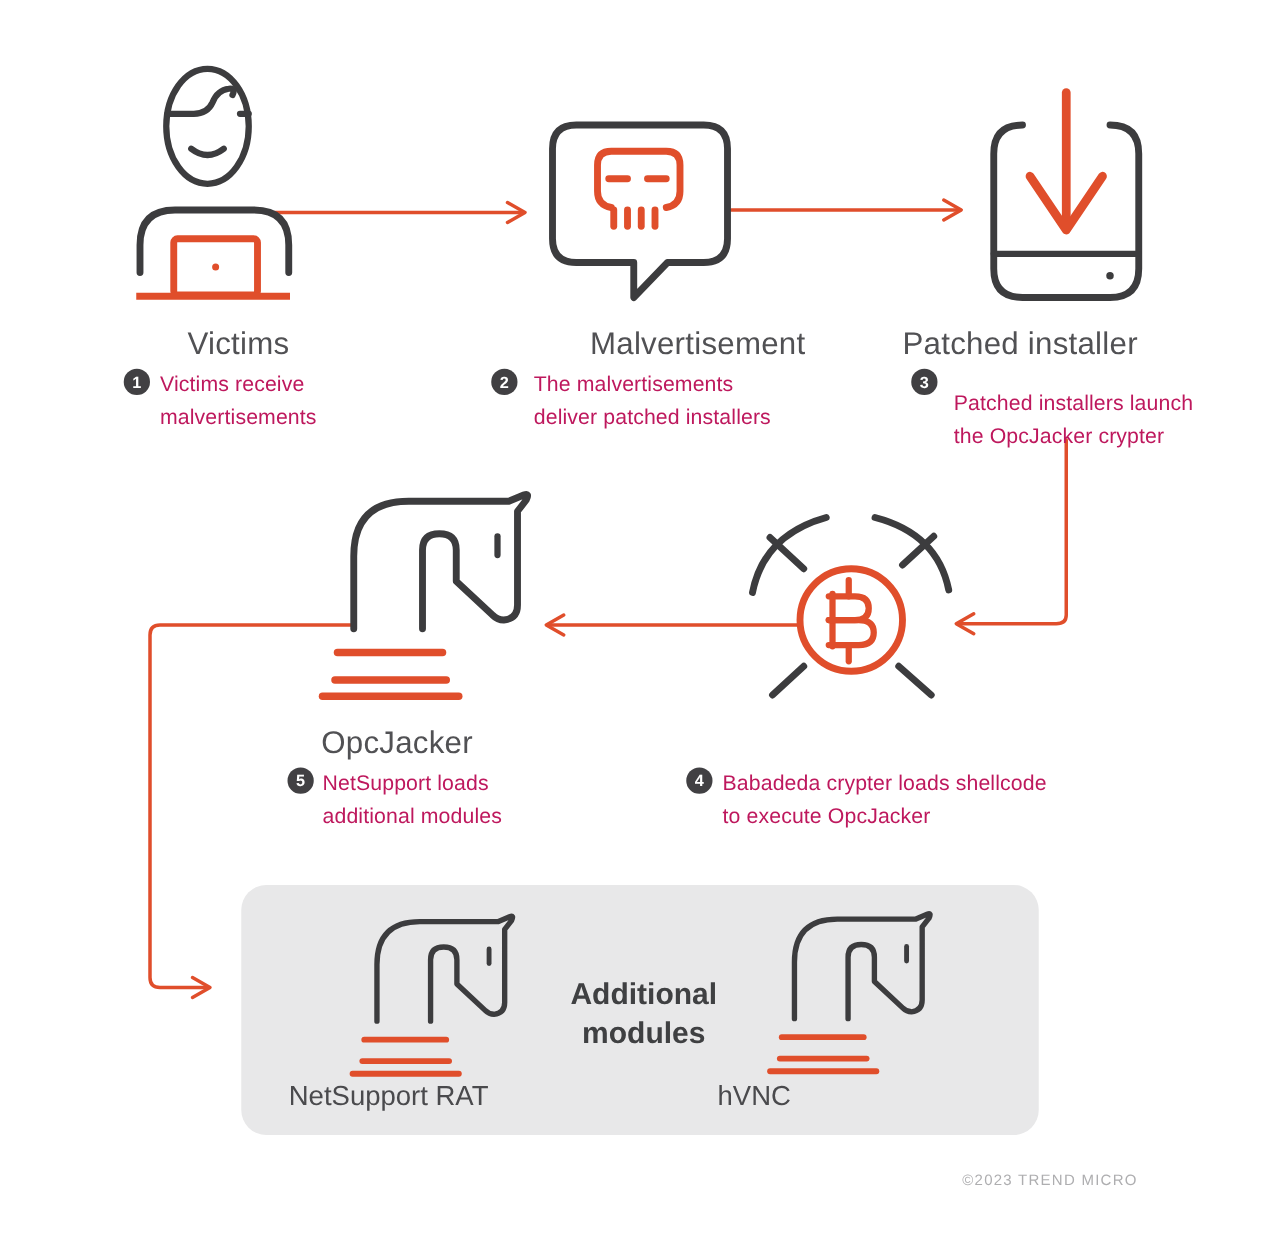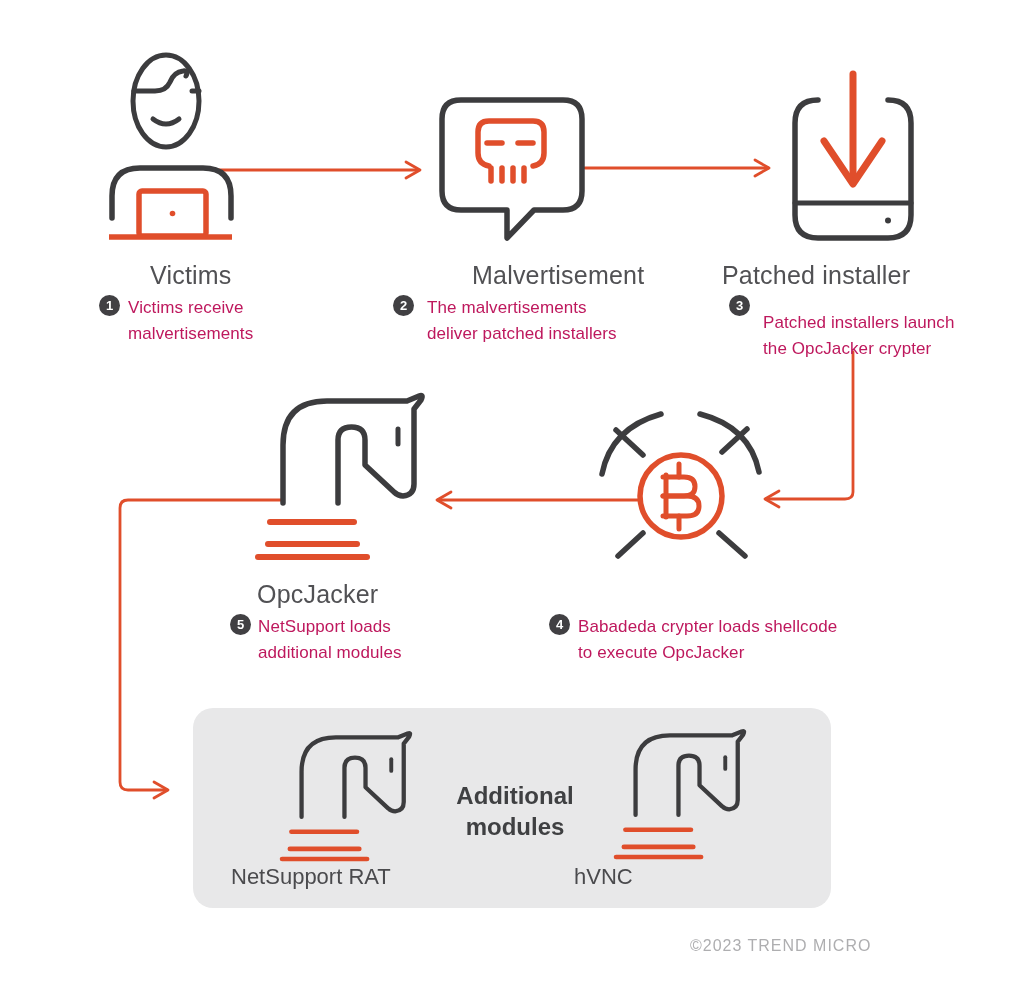--- a/index.html
+++ b/index.html
@@ -22,21 +22,21 @@
   .module-box{
     background:#E8E8E9;border-radius:20px;
   }
   .module-heading{
     font-size:24px;font-weight:bold;color:#3F4042;text-align:center;line-height:31px;
   }
   .module-label{
     font-size:22px;color:#4A4A4D;white-space:nowrap;
   }
   .copyright{
-    font-size:16px;color:#AEAEB0;letter-spacing:1px;text-align:left;white-space:nowrap;
+    font-size:12px;color:#AEAEB0;letter-spacing:1px;text-align:center;white-space:nowrap;
   }
   svg{display:block;}
 </style>
 </head>
 <body>
 
 <div id="stage">
 
   <div class="abs module-box" style="left:193px;top:708px;width:638px;height:200px;"></div>
 

